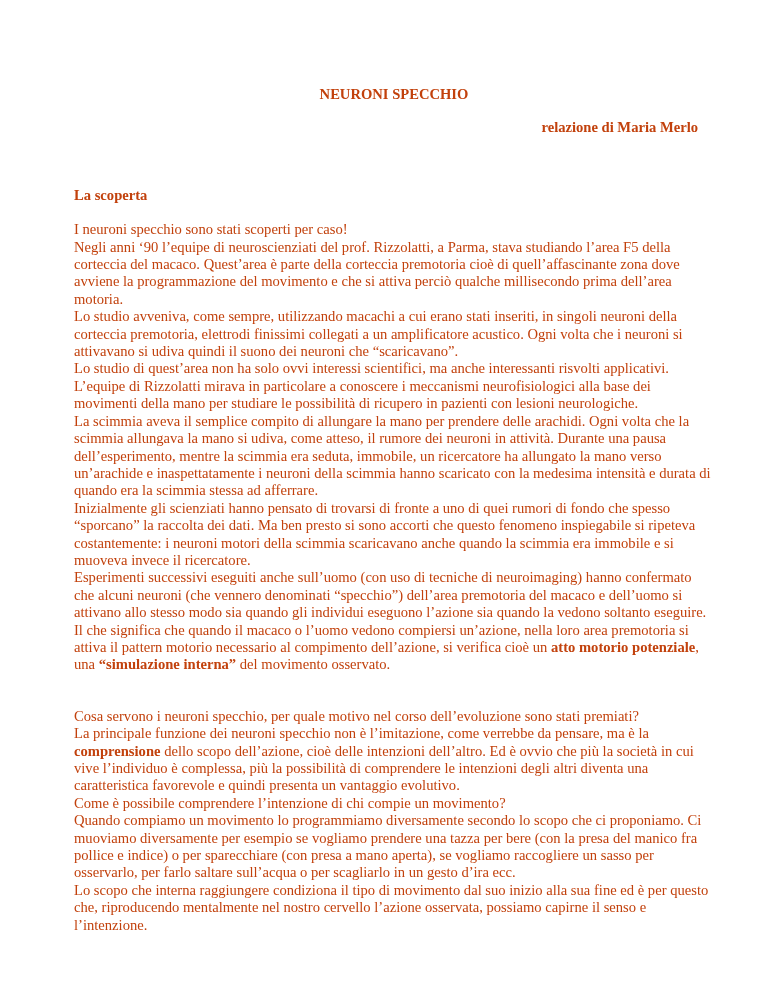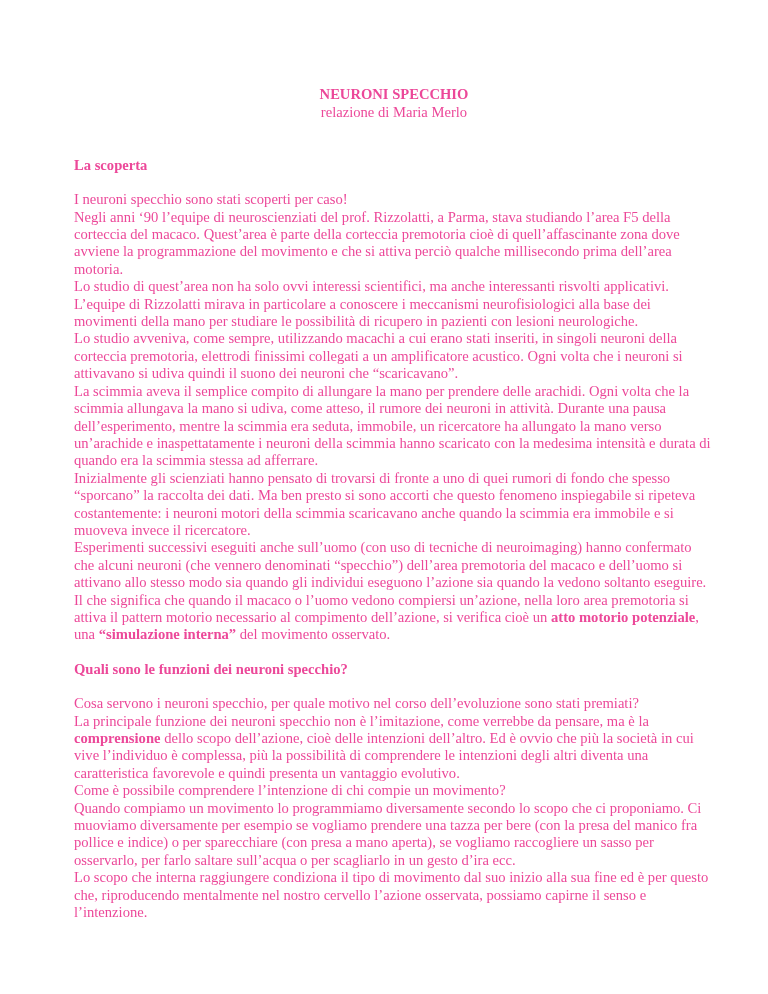--- a/index.html
+++ b/index.html
@@ -1,49 +1,48 @@
 <!DOCTYPE html>
 <html><head>
 <meta charset="utf-8">
 <style>
   html, body { margin: 0; padding: 0; background: #ffffff; }
   body { width: 768px; height: 994px; position: relative; overflow: hidden; }
   .page {
     position: absolute; left: 74px; top: 86px; width: 640px;
-    font-family: "Liberation Serif", serif; font-size: 14.6px; line-height: 17.4px; color: #ec4899;
+    font-family: "Liberation Serif", serif; font-size: 14.6px; line-height: 17.4px; color: #c2410c;
   }
   .title { text-align: center; font-weight: bold; margin: 0; }
-  .subtitle { text-align: center; font-weight: normal; margin: 1px; }
+  .subtitle { text-align: right; font-weight: bold; margin: 16px; }
   .h2 { text-align: left; font-weight: bold; margin: 0; }
   .gap1 { height: 34px; }
   .gap2 { height: 17px; }
   p { margin: 0; }
   b { font-weight: bold; }
 </style>
 </head>
 <body>
 
 <div class="page">
   <p class="title">NEURONI SPECCHIO</p>
   <p class="subtitle">relazione di Maria Merlo</p>
   <div class="gap1"></div>
 
   <p class="h2">La scoperta</p>
   <div class="gap2"></div>
 
   <p>I neuroni specchio sono stati scoperti per caso!</p>
   <p>Negli anni ‘90 l’equipe di neuroscienziati del prof. Rizzolatti, a Parma, stava studiando l’area F5 della corteccia del  macaco. Quest’area è parte della corteccia premotoria cioè di quell’affascinante zona dove avviene la programmazione del movimento e che si attiva perciò qualche millisecondo prima dell’area motoria.</p>
+  <p>Lo studio avveniva, come sempre, utilizzando macachi a cui erano stati inseriti, in singoli neuroni della corteccia premotoria,  elettrodi finissimi collegati a un amplificatore acustico. Ogni volta che i neuroni si attivavano si udiva quindi il suono dei  neuroni che “scaricavano”.</p>
   <p>Lo studio di quest’area non ha solo ovvi interessi scientifici, ma anche interessanti  risvolti applicativi. L’equipe di Rizzolatti  mirava in particolare a conoscere i  meccanismi neurofisiologici alla base dei movimenti della mano per studiare le possibilità di ricupero in pazienti con lesioni neurologiche.</p>
-  <p>Lo studio avveniva, come sempre, utilizzando macachi a cui erano stati inseriti, in singoli neuroni della corteccia premotoria,  elettrodi finissimi collegati a un amplificatore acustico. Ogni volta che i neuroni si attivavano si udiva quindi il suono dei  neuroni che “scaricavano”.</p>
   <p>La scimmia aveva il semplice compito di allungare la mano per prendere delle arachidi. Ogni volta che la scimmia allungava la mano si udiva, come atteso, il rumore dei neuroni in attività. Durante una pausa dell’esperimento, mentre la scimmia era seduta, immobile, un ricercatore ha allungato la mano verso un’arachide e inaspettatamente i neuroni della scimmia hanno scaricato con la medesima intensità e durata di quando era la scimmia stessa ad afferrare.</p>
   <p>Inizialmente gli scienziati hanno pensato di trovarsi di fronte a uno di quei rumori di fondo che spesso “sporcano” la raccolta dei dati. Ma ben presto si sono accorti che questo fenomeno inspiegabile si ripeteva costantemente: i neuroni motori della scimmia scaricavano anche quando la scimmia era immobile e si muoveva invece il ricercatore.</p>
   <p><span>Esperimenti successivi eseguiti anche sull’uomo (con uso di tecniche di neuroimaging) hanno confermato che alcuni neuroni (che vennero denominati “specchio”) dell’area premotoria del macaco e dell’uomo  si attivano allo stesso modo sia quando gli individui eseguono l’azione  sia quando la vedono soltanto eseguire. Il che significa che quando il macaco o l’uomo  vedono compiersi un’azione, nella loro area premotoria si attiva il pattern motorio necessario al compimento dell’azione, si verifica cioè un </span><b>atto motorio potenziale</b><span>, una </span><b>“simulazione interna”</b><span> del movimento osservato.</span></p>
   <div class="gap2"></div>
 
-  <p class="h2">Quali sono le funzioni dei neuroni specchio?</p>
   <div class="gap2"></div>
 
   <p>Cosa servono i neuroni specchio, per quale motivo nel corso dell’evoluzione sono stati premiati?</p>
   <p><span>La principale funzione dei neuroni specchio non è l’imitazione, come verrebbe da pensare, ma è la </span><b>comprensione</b><span> dello scopo dell’azione, cioè delle  intenzioni dell’altro. Ed è ovvio che più la società in cui vive l’individuo è complessa, più la possibilità di comprendere le intenzioni degli altri diventa una caratteristica favorevole e quindi presenta un vantaggio evolutivo.</span></p>
   <p>Come è possibile comprendere l’intenzione di chi compie un movimento?</p>
   <p>Quando compiamo un movimento lo programmiamo diversamente secondo lo scopo che ci proponiamo. Ci muoviamo diversamente per esempio se vogliamo prendere una tazza per  bere (con la presa del manico fra pollice e indice) o per sparecchiare (con presa a mano aperta), se vogliamo raccogliere un sasso per osservarlo, per farlo saltare sull’acqua o per scagliarlo in un gesto d’ira ecc.</p>
   <p>Lo scopo che interna raggiungere condiziona il tipo di movimento dal suo inizio alla sua fine ed è per questo che, riproducendo mentalmente nel nostro cervello l’azione osservata, possiamo capirne il senso e l’intenzione.</p>
 </div>
 
 </body></html>

